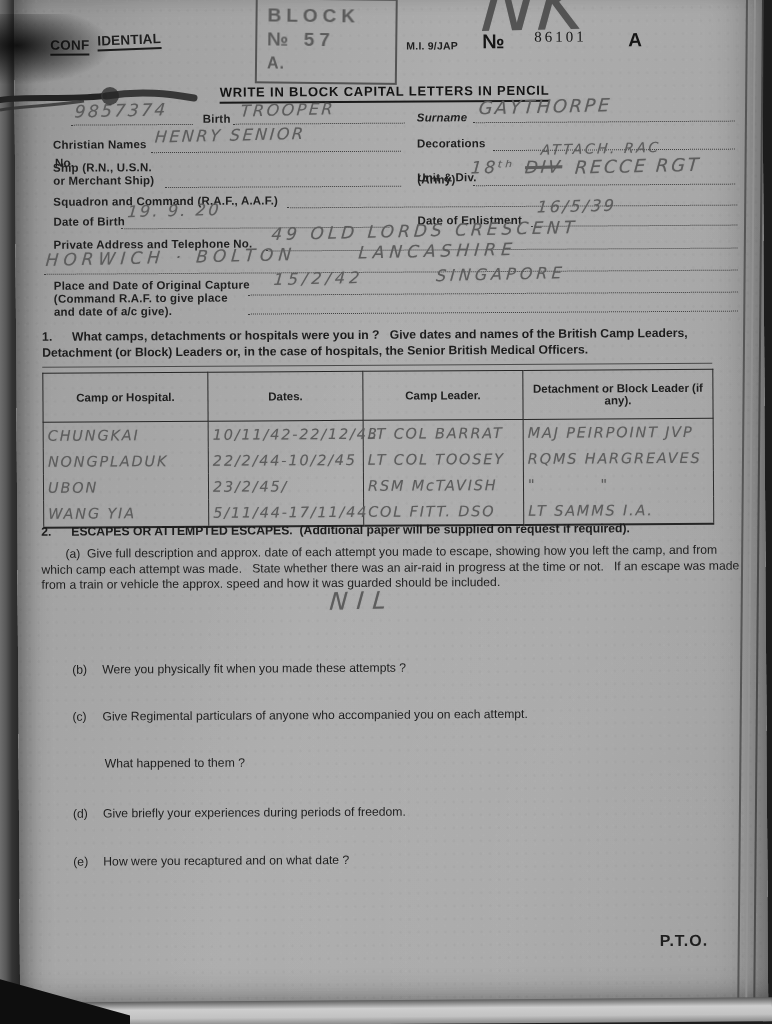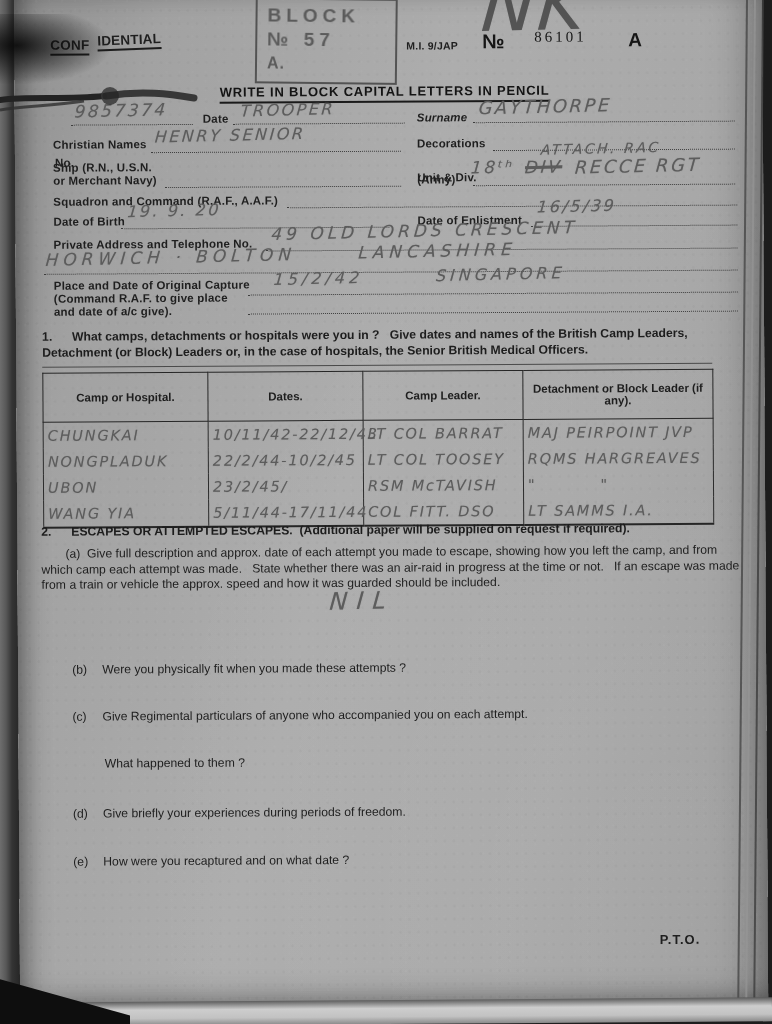--- a/index.html
+++ b/index.html
@@ -64,37 +64,37 @@
     <span class="abs hw" style="left:468px;top:-30px;font-size:72px;letter-spacing:2px;color:#454545;opacity:.85;">NK</span>
 
     <div class="abs" style="left:160px;top:88px;width:420px;text-align:center;">
       <span class="title">WRITE IN BLOCK CAPITAL LETTERS IN PENCIL</span>
     </div>
 
     <span class="abs lbl" style="left:40px;top:117px;margin-top:44px;">No.</span>
     <span class="abs hw" style="left:60px;top:105px;font-size:17px;">9857374</span>
     <div class="abs dot" style="left:56px;top:128px;width:122px;"></div>
 
-    <span class="abs lbl" style="left:188px;top:118px;">Date</span>
+    <span class="abs lbl" style="left:188px;top:118px;">Birth</span>
     <span class="abs hw" style="left:226px;top:106px;">TROOPER</span>
     <div class="abs dot" style="left:218px;top:128px;width:172px;"></div>
 
     <span class="abs lbl" style="left:402px;top:118px;font-style:italic;">Surname</span>
     <span class="abs hw" style="left:464px;top:103px;font-size:18px;">GAYTHORPE</span>
     <div class="abs dot" style="left:458px;top:128px;width:262px;"></div>
 
     <span class="abs lbl" style="left:38px;top:143px;">Christian Names</span>
     <span class="abs hw" style="left:140px;top:131px;">HENRY SENIOR</span>
     <div class="abs dot" style="left:136px;top:156px;width:250px;"></div>
 
     <span class="abs lbl" style="left:402px;top:144px;">Decorations</span>
     <div class="abs dot" style="left:478px;top:156px;width:242px;"></div>
 
     <span class="abs lbl" style="left:38px;top:166px;">Ship (R.N., U.S.N.</span>
-    <span class="abs lbl" style="left:38px;top:179px;">or Merchant Navy)</span>
+    <span class="abs lbl" style="left:38px;top:179px;">or Merchant Ship)</span>
     <div class="abs dot" style="left:150px;top:191px;width:236px;"></div>
 
     <span class="abs lbl" style="left:402px;top:178px;">Unit &amp; Div.</span>
     <span class="abs lbl" style="left:402px;top:180px;">(Army)</span>
     <span class="abs hw" style="left:526px;top:148px;font-size:14px;">ATTACH. RAC</span>
     <div class="abs" style="left:456px;top:163px;white-space:nowrap;">
       <span class="hw" style="position:static;display:inline-block;font-size:17px;">18ᵗʰ</span>
       <span class="hw" style="position:static;display:inline-block;font-size:17px;text-decoration:line-through;text-decoration-thickness:2.5px;margin-left:6px;">DIV</span>
       <span class="hw" style="position:static;display:inline-block;font-size:18px;margin-left:8px;">RECCE RGT</span>
     </div>
@@ -177,21 +177,21 @@
     <div class="abs q" style="left:54px;top:667px;width:660px;font-weight:500;"><span class="plabel">(b)</span><span>Were you physically fit when you made these attempts ?</span></div>
 
     <div class="abs q" style="left:54px;top:714px;width:660px;font-weight:500;"><span class="plabel">(c)</span><span>Give Regimental particulars of anyone who accompanied you on each attempt.</span></div>
 
     <div class="abs q" style="left:86px;top:761px;width:500px;font-weight:500;">What happened to them ?</div>
 
     <div class="abs q" style="left:54px;top:811px;width:660px;font-weight:500;"><span class="plabel">(d)</span><span>Give briefly your experiences during periods of freedom.</span></div>
 
     <div class="abs q" style="left:54px;top:859px;width:660px;font-weight:500;"><span class="plabel">(e)</span><span>How were you recaptured and on what date ?</span></div>
 
-    <span class="abs lbl" style="left:640px;top:940px;font-size:13px;font-weight:700;letter-spacing:1px;">P.T.O.</span>
+    <span class="abs lbl" style="left:640px;top:940px;font-size:16px;font-weight:700;letter-spacing:1px;">P.T.O.</span>
   </div>
 
   <div class="abs" style="left:0;top:14px;width:110px;height:70px;pointer-events:none;
        background:radial-gradient(ellipse at 15% 45%, rgba(8,8,8,.9), rgba(8,8,8,.35) 45%, transparent 72%);"></div>
 
   <svg class="abs" style="left:0;top:40px;" width="230" height="130">
     <path d="M0,60 C28,56 66,60 104,56" stroke="#232323" stroke-width="6" fill="none" stroke-linecap="round"></path>
     <path d="M0,70 C22,66 52,66 84,61" stroke="#2e2e2e" stroke-width="3" fill="none" opacity=".8"></path>
     <circle cx="110" cy="56" r="9" fill="#383838" opacity=".85"></circle>
     <path d="M106,56 C142,50 170,54 194,58" stroke="#262626" stroke-width="7" fill="none" opacity=".85" stroke-linecap="round"></path>

